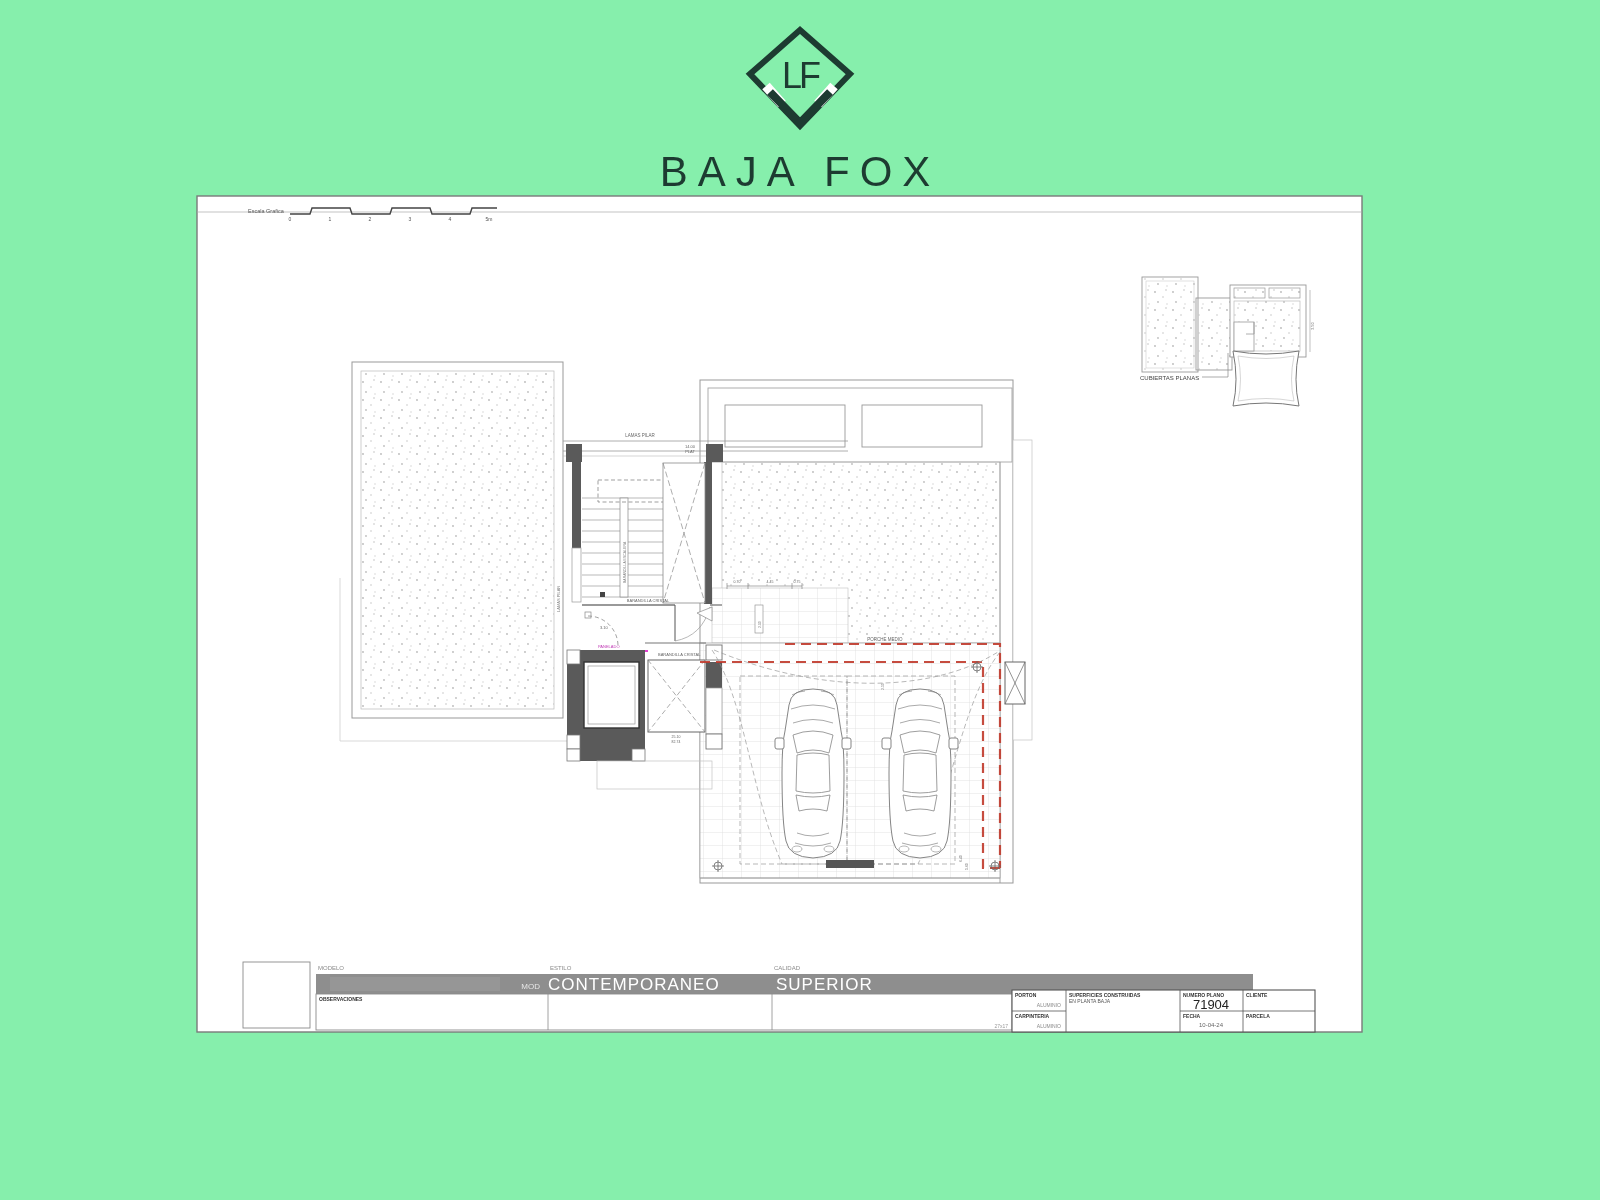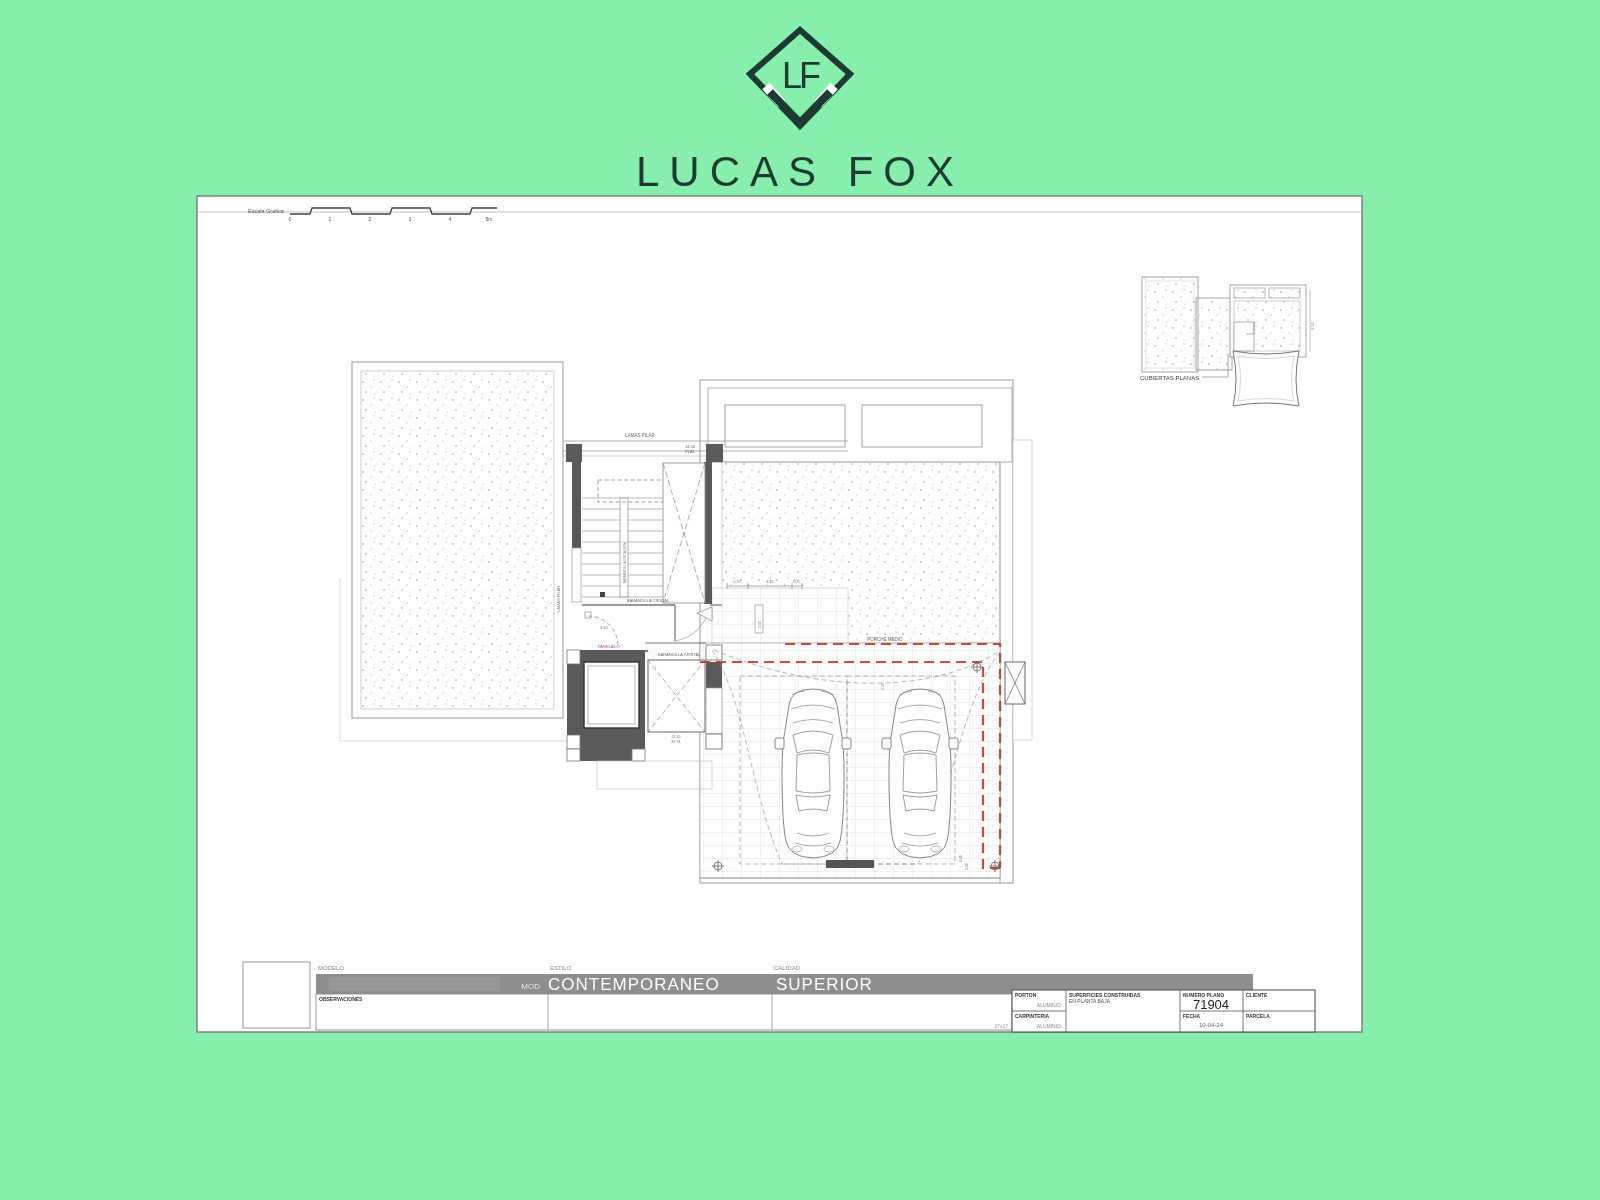--- a/index.html
+++ b/index.html
@@ -17,21 +17,21 @@
 <div class="page">
 
   <div class="logo">
     <svg class="diamond" width="116" height="112" viewBox="0 0 116 112">
       <path d="M58 8 L108 52 L58 104 L8 52 Z" fill="none" stroke="#1d3b31" stroke-width="6"></path>
       <path d="M24 64 L40 82" stroke="#ffffff" stroke-width="10"></path>
       <path d="M92 64 L76 82" stroke="#ffffff" stroke-width="10"></path>
       <path d="M28 70 L58 101 L88 70" fill="none" stroke="#1d3b31" stroke-width="8"></path>
       <text x="58" y="66" text-anchor="middle" font-size="36" letter-spacing="-3" fill="#1d3b31">LF</text>
     </svg>
-    <div class="brand">LUCAS FOX</div>
+    <div class="brand">BAJA FOX</div>
     <div class="tagline">A Dils company</div>
   </div>
 
   <svg width="1600" height="1200" viewBox="0 0 1600 1200" style="position:absolute;left:0;top:0;">
     <defs>
       <pattern id="stip" width="18" height="18" patternUnits="userSpaceOnUse">
         <circle cx="3" cy="4" r="0.9" fill="#b9b9b9"></circle>
         <circle cx="11" cy="9" r="0.8" fill="#c6c6c6"></circle>
         <circle cx="6" cy="14" r="0.9" fill="#bdbdbd"></circle>
         <circle cx="15" cy="16" r="0.7" fill="#cccccc"></circle>

